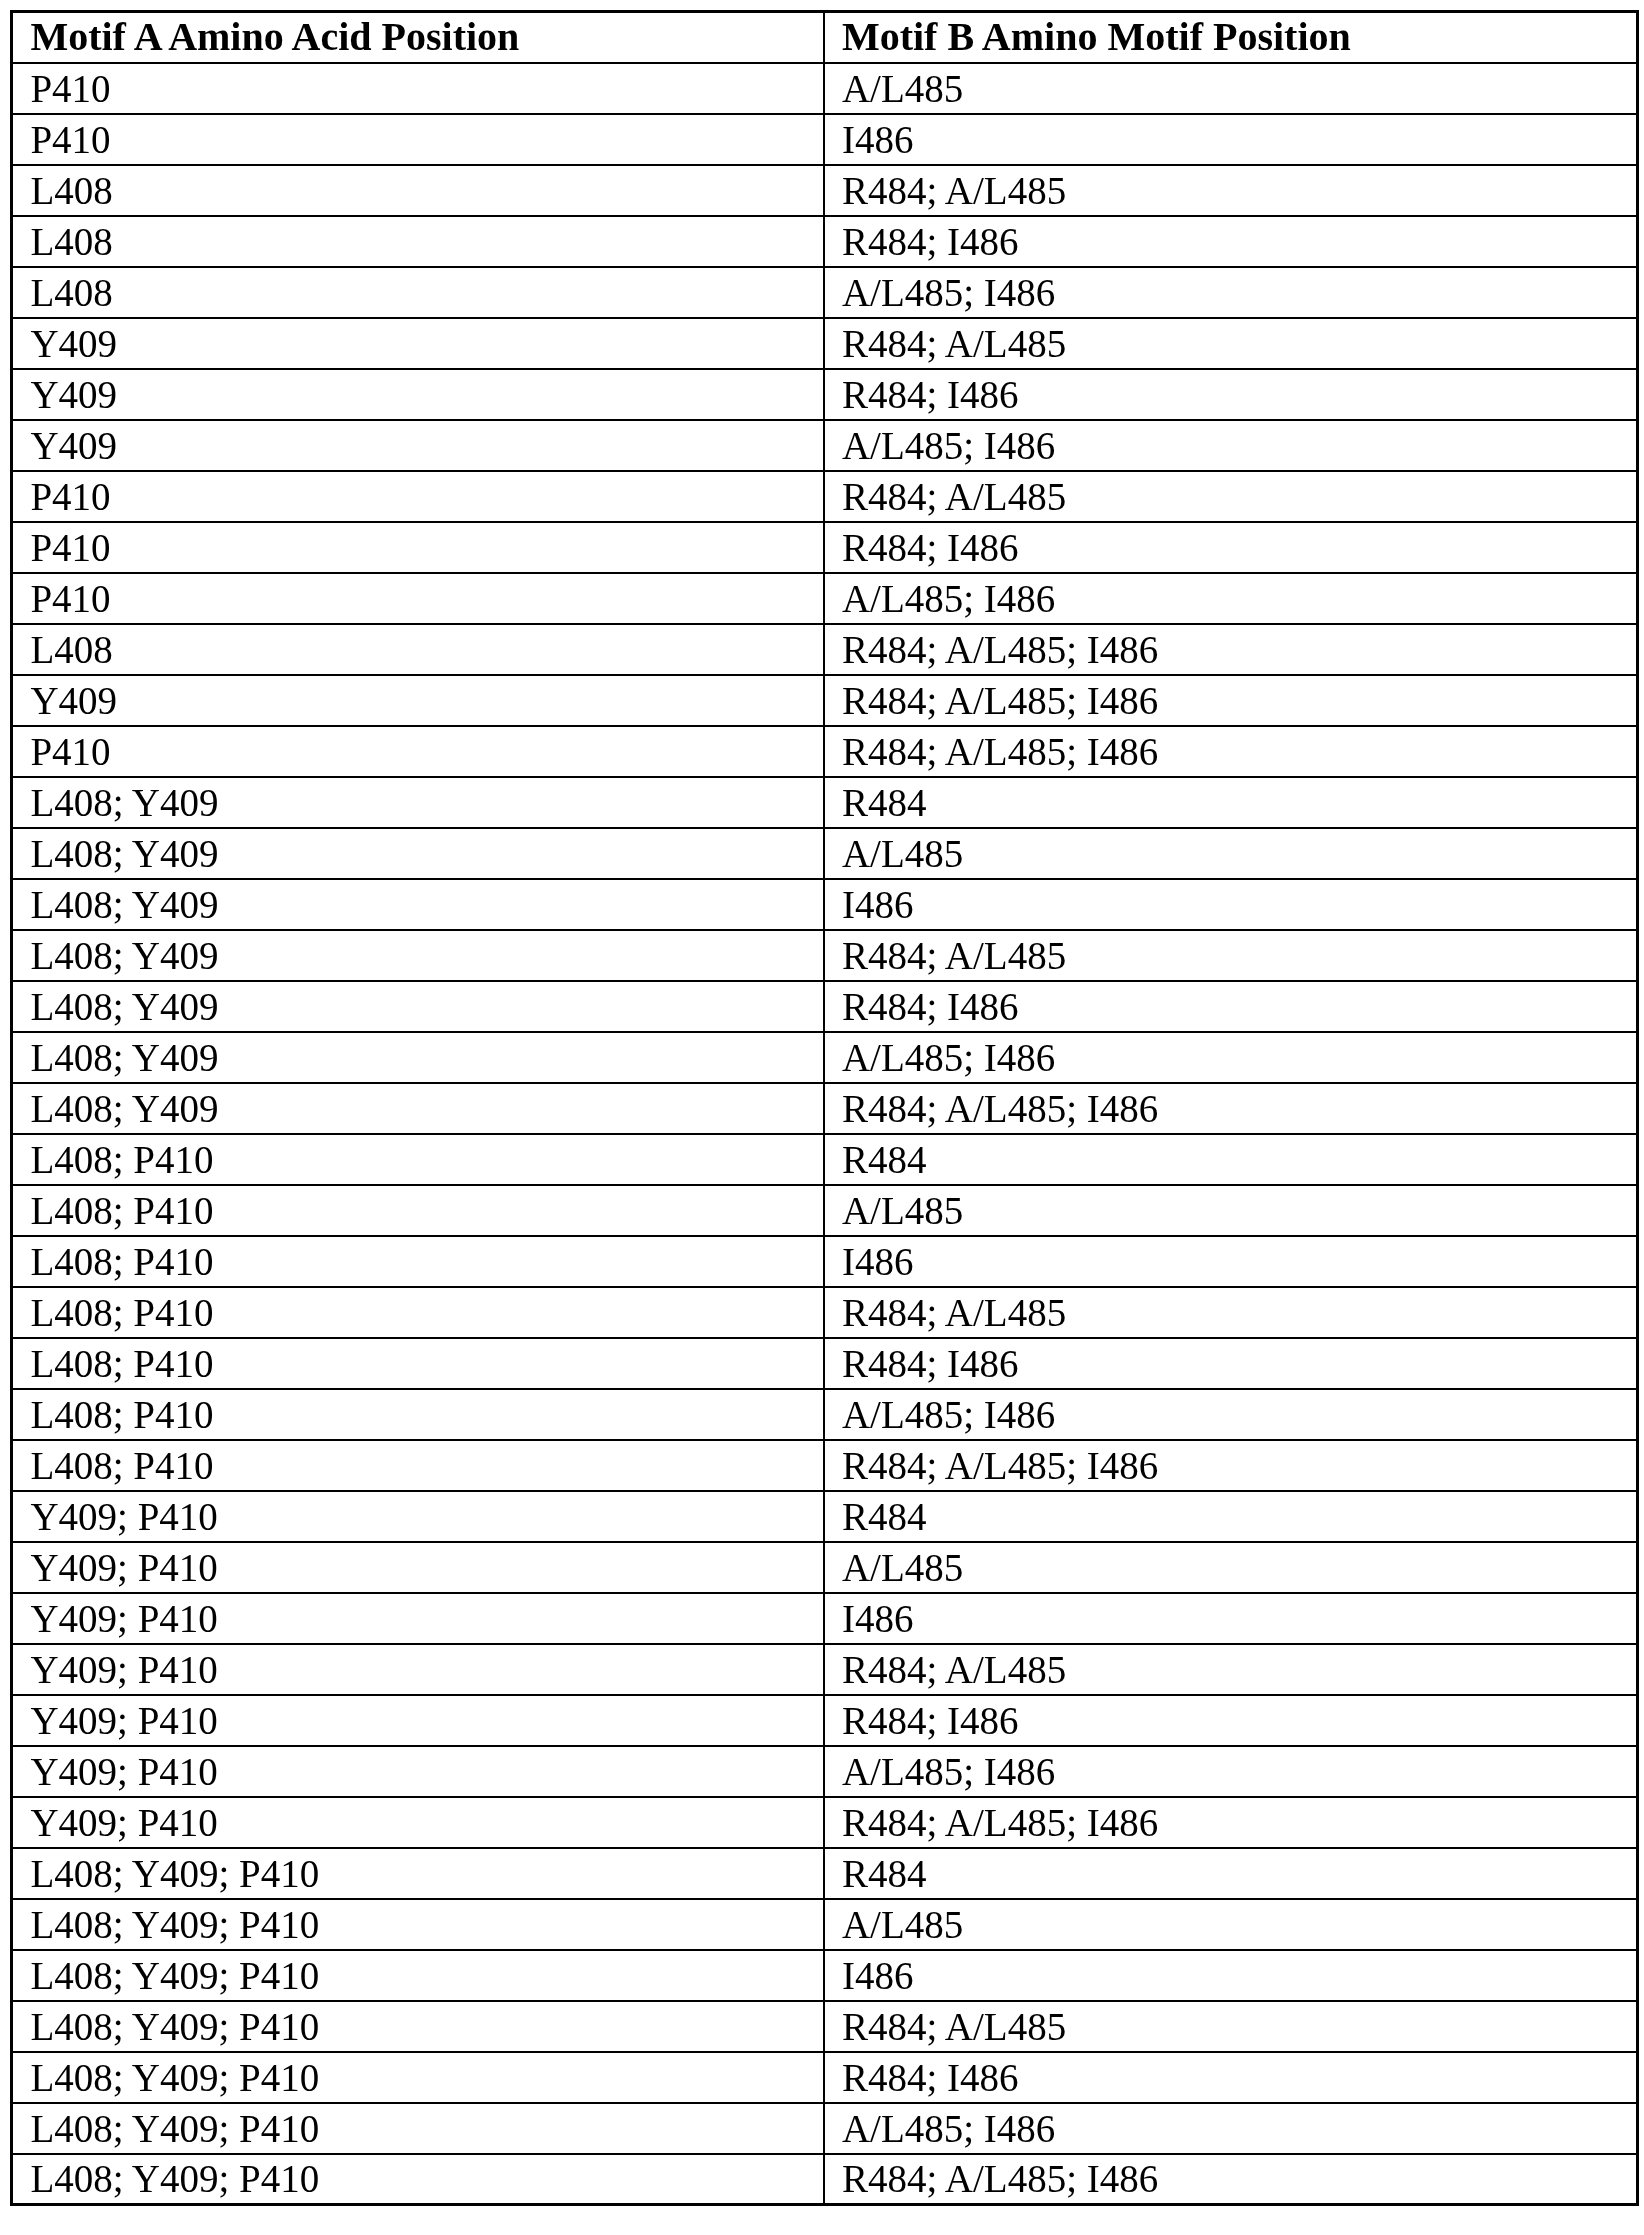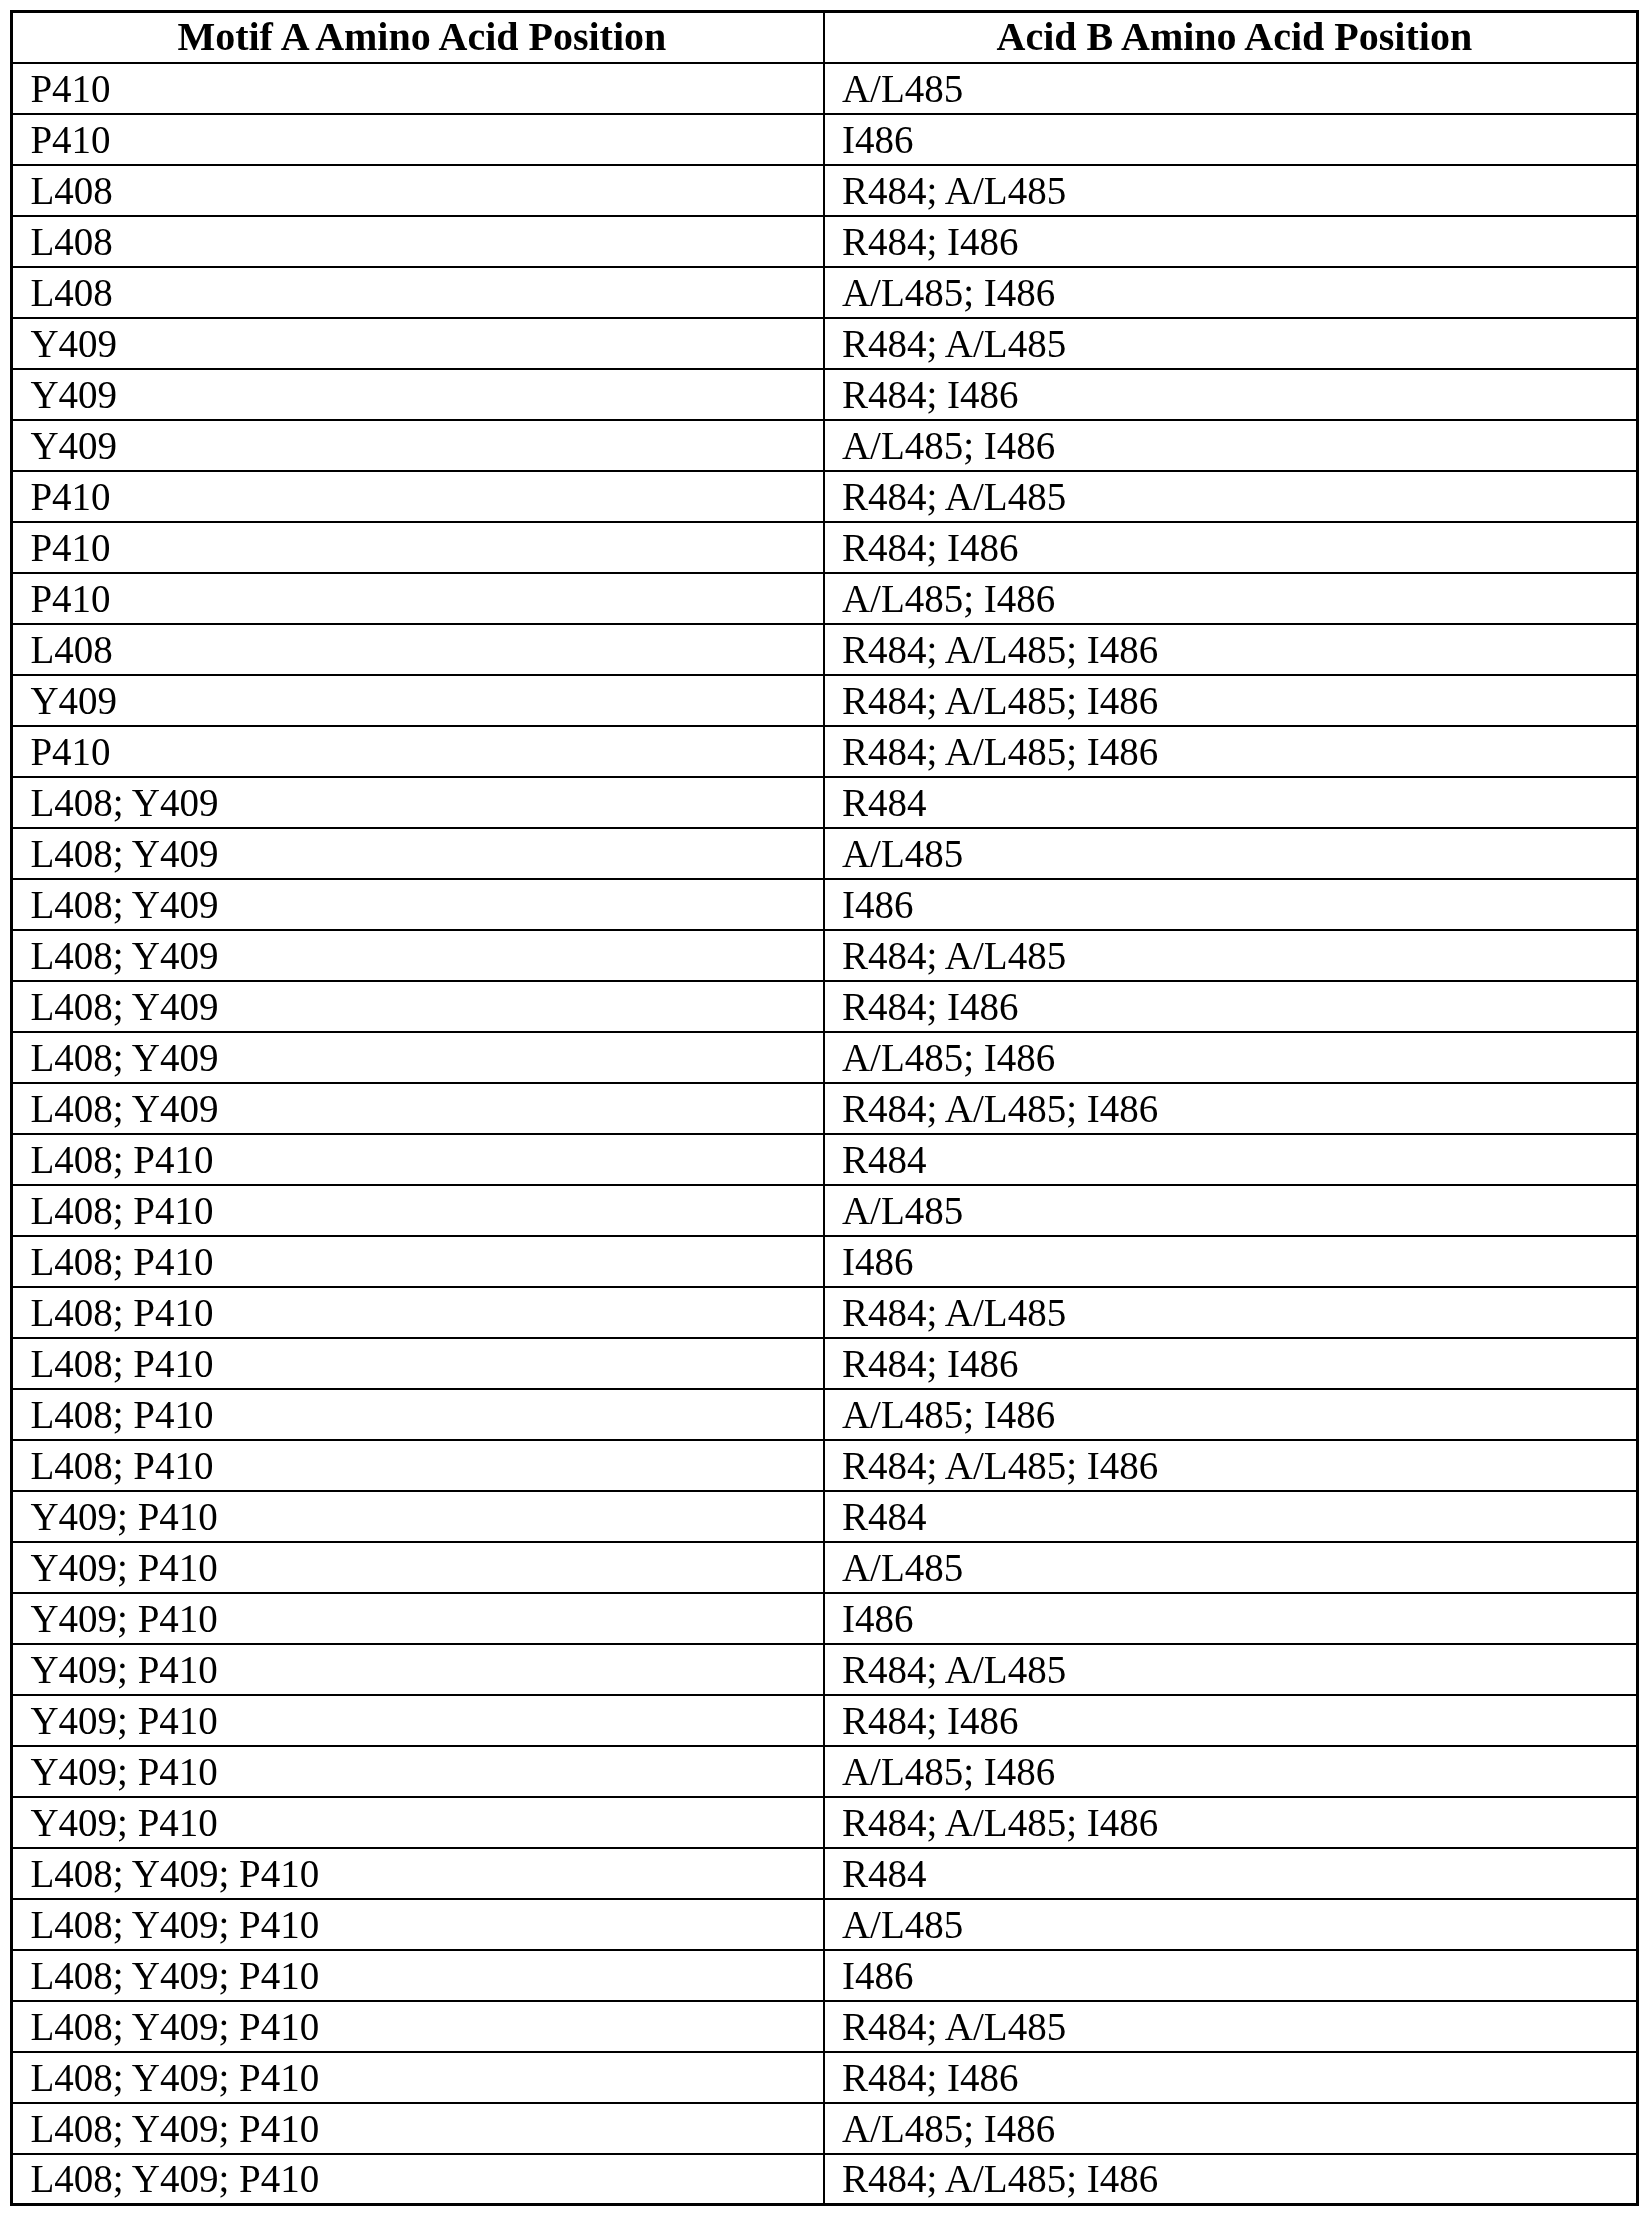--- a/index.html
+++ b/index.html
@@ -41,38 +41,37 @@
     overflow: hidden;
     font-size: 39px;
     line-height: 1;
   }
   table.motif-table tr {
     height: 51px;
   }
   table.motif-table th {
     font-weight: bold;
     font-size: 40px;
-    text-align: center;
   }
   col.col-a { width: 812px; }
   col.col-b { width: 814px; }
 </style>
 </head>
 <body>
 
 <div class="page">
   <table class="motif-table">
     <colgroup>
       <col class="col-a">
       <col class="col-b">
     </colgroup>
     <thead>
       <tr>
         <th>Motif A Amino Acid Position</th>
-        <th>Acid B Amino Acid Position</th>
+        <th>Motif B Amino Motif Position</th>
       </tr>
     </thead>
     <tbody>
         <tr>
           <td>P410</td>
           <td>A/L485</td>
         </tr>
         <tr>
           <td>P410</td>
           <td>I486</td>

